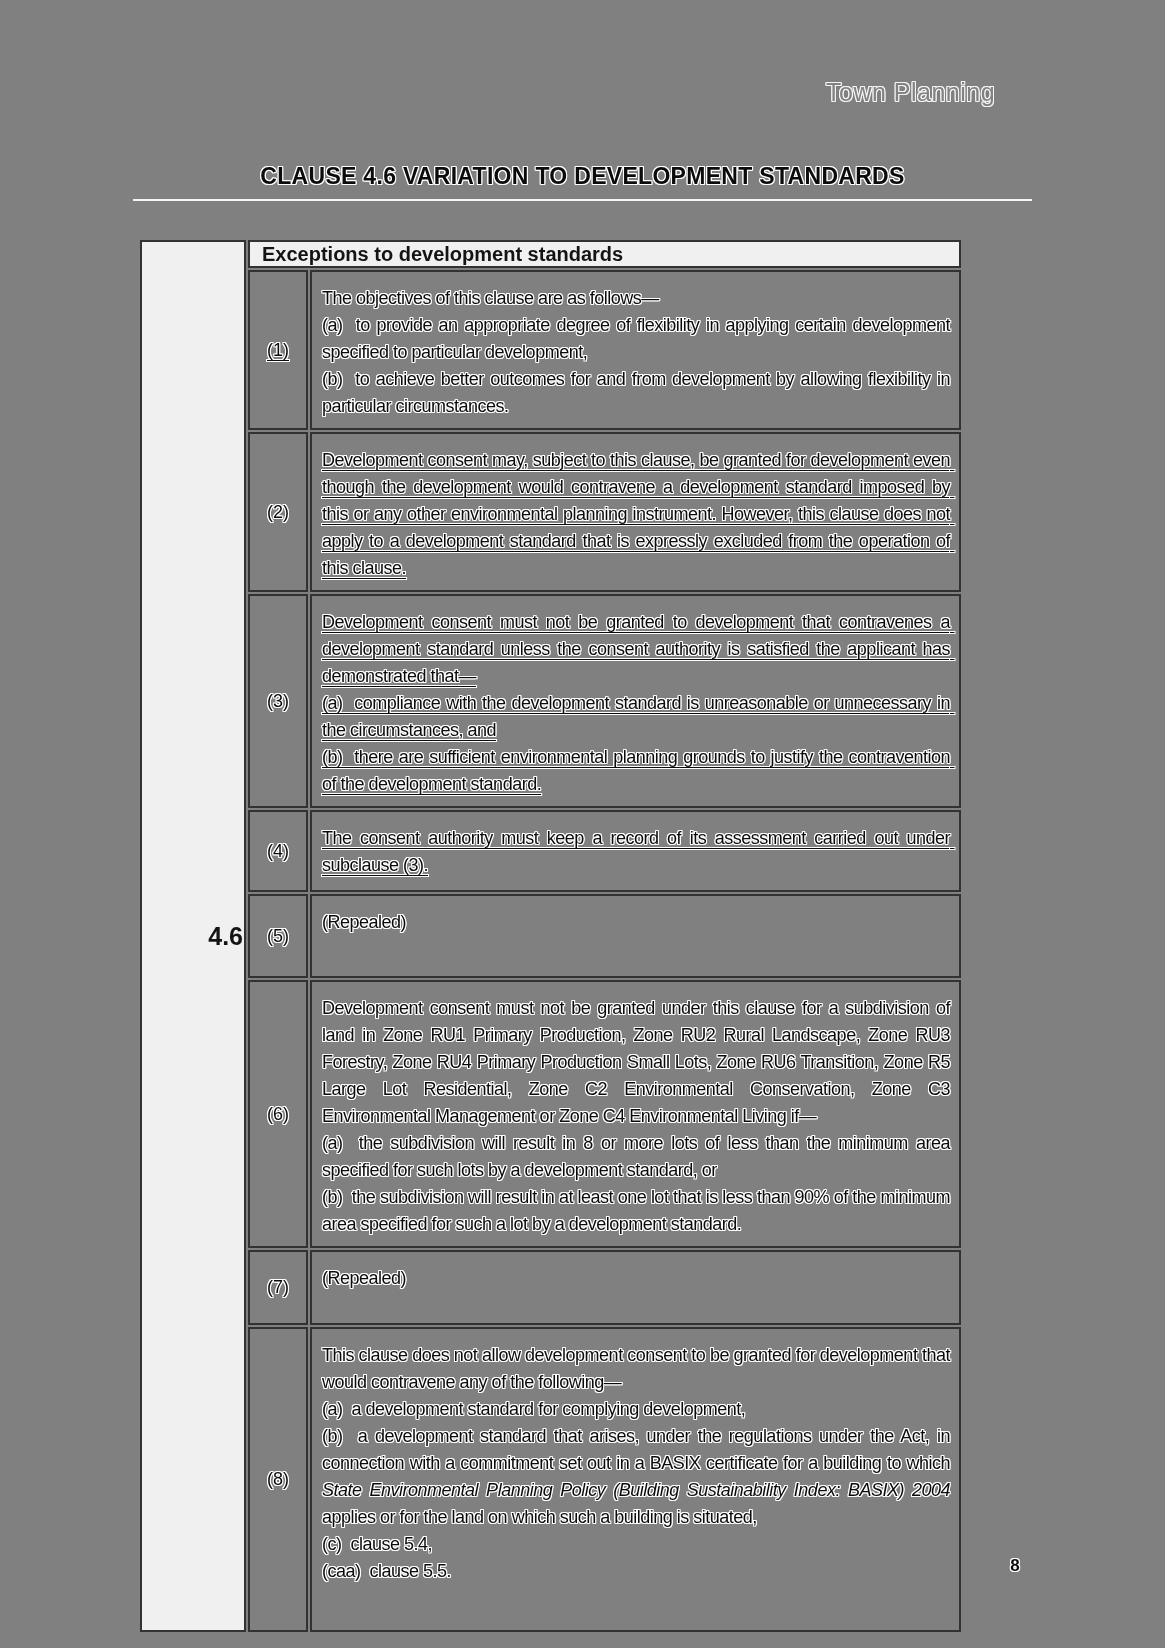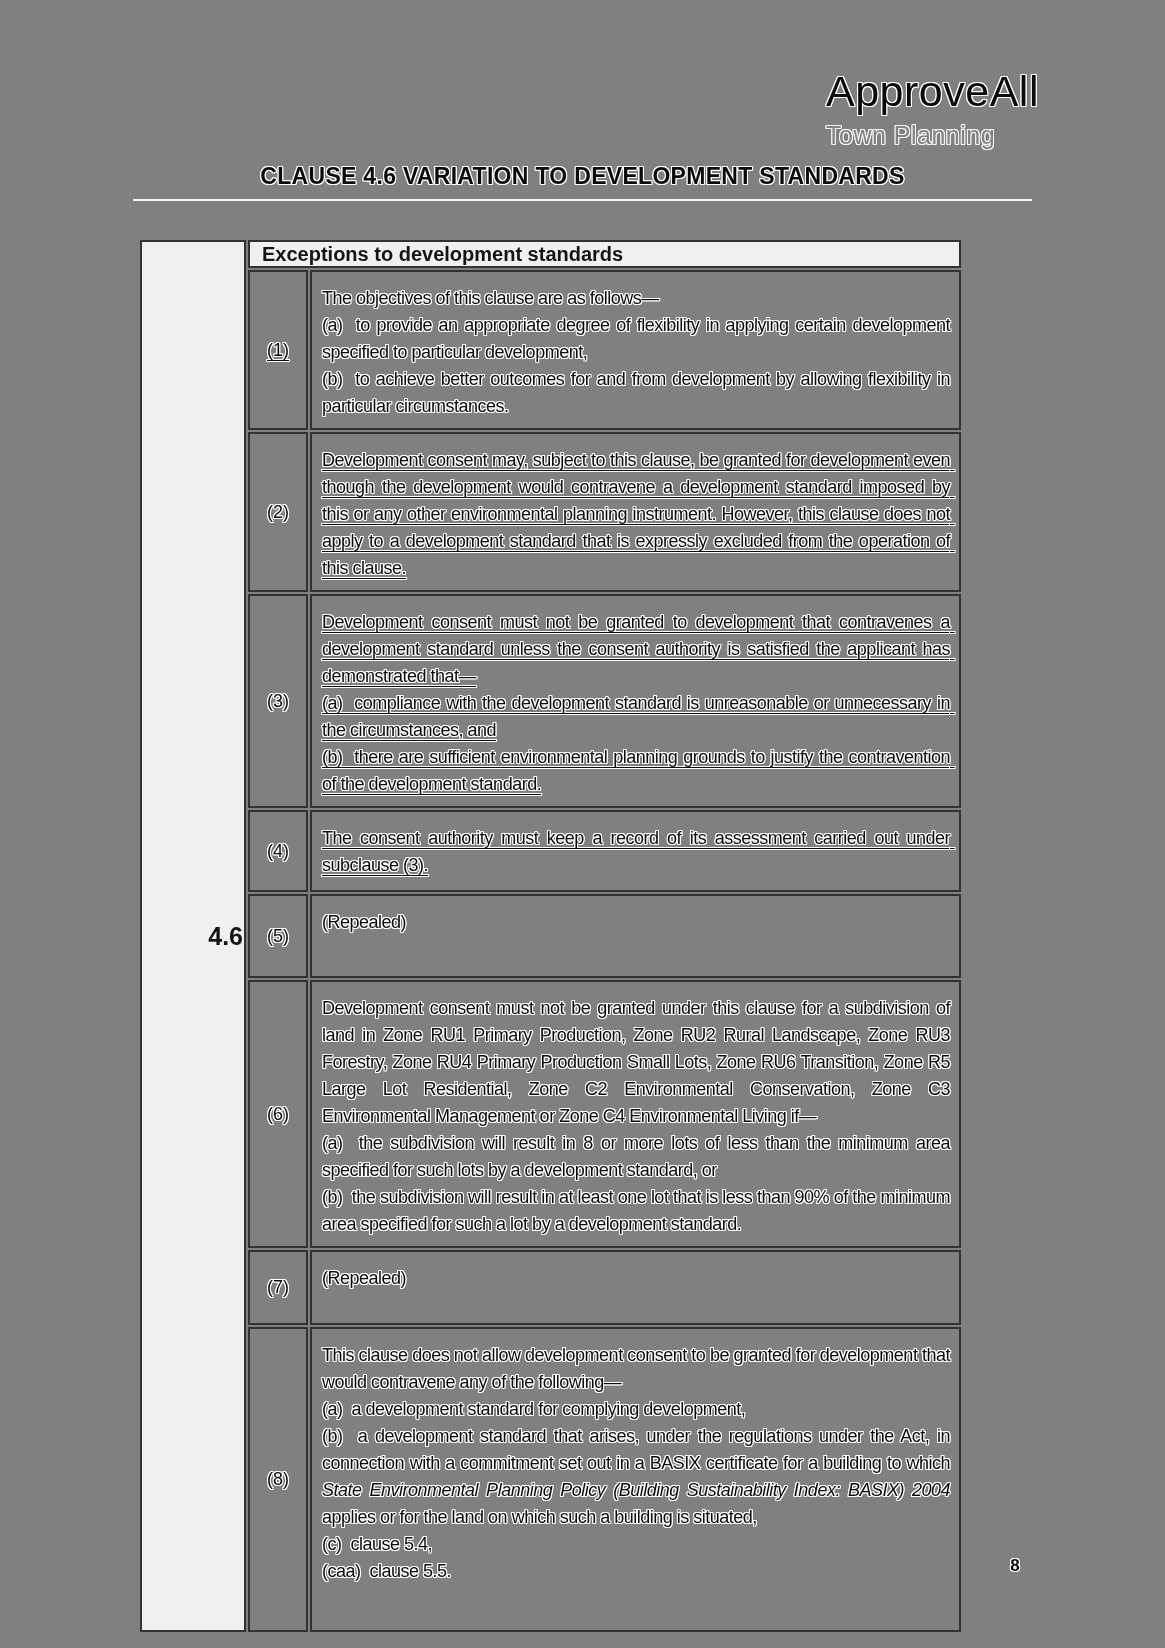--- a/index.html
+++ b/index.html
@@ -138,21 +138,20 @@
   .footer .pagenum {
     position: absolute;
     right: 12px;
     top: 0;
   }
 </style>
 </head>
 <body>
 
 <div class="logo">
-  <div class="logo-name glow">ApproveAll</div>
   <div class="logo-tagline hollow">Town Planning</div>
 </div>
 
 <div class="title-wrap">
   <div class="page-title glow">CLAUSE 4.6 VARIATION TO DEVELOPMENT STANDARDS</div>
   <div class="title-rule"></div>
 </div>
 
 <table class="doc-table">
   <tbody>

